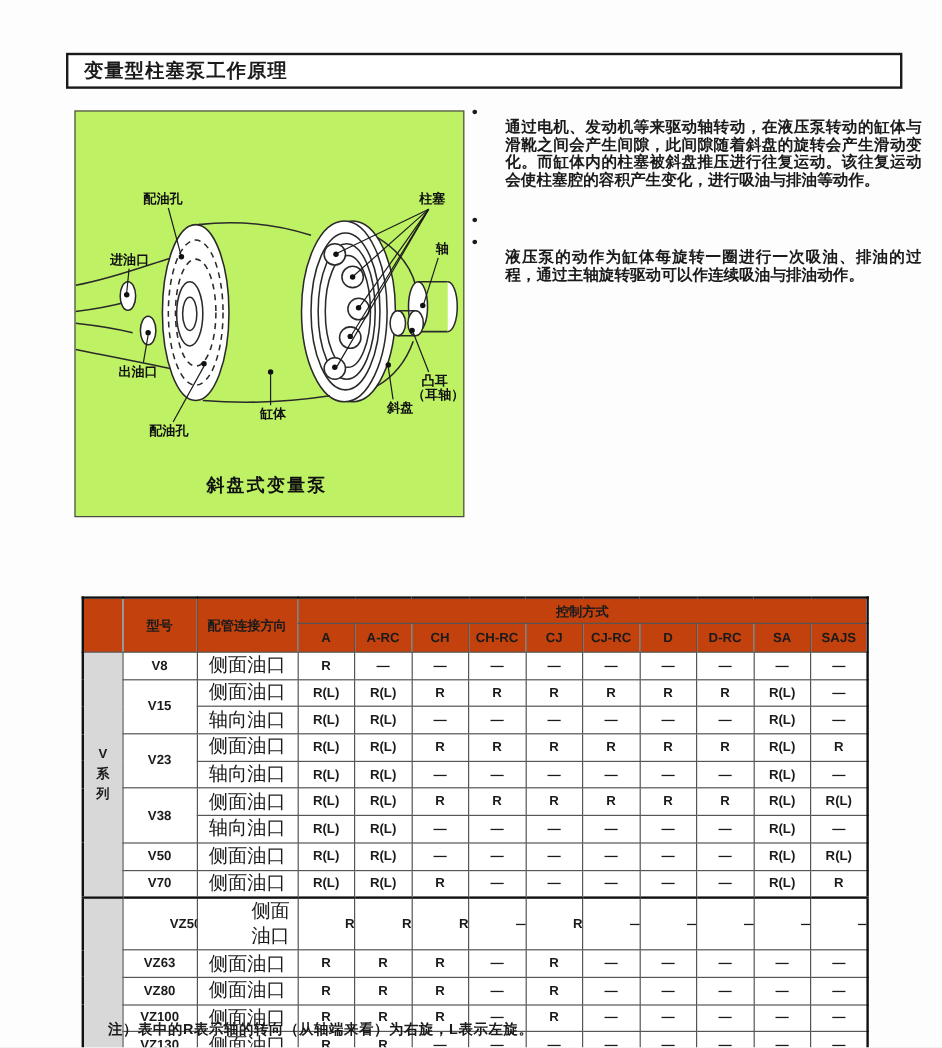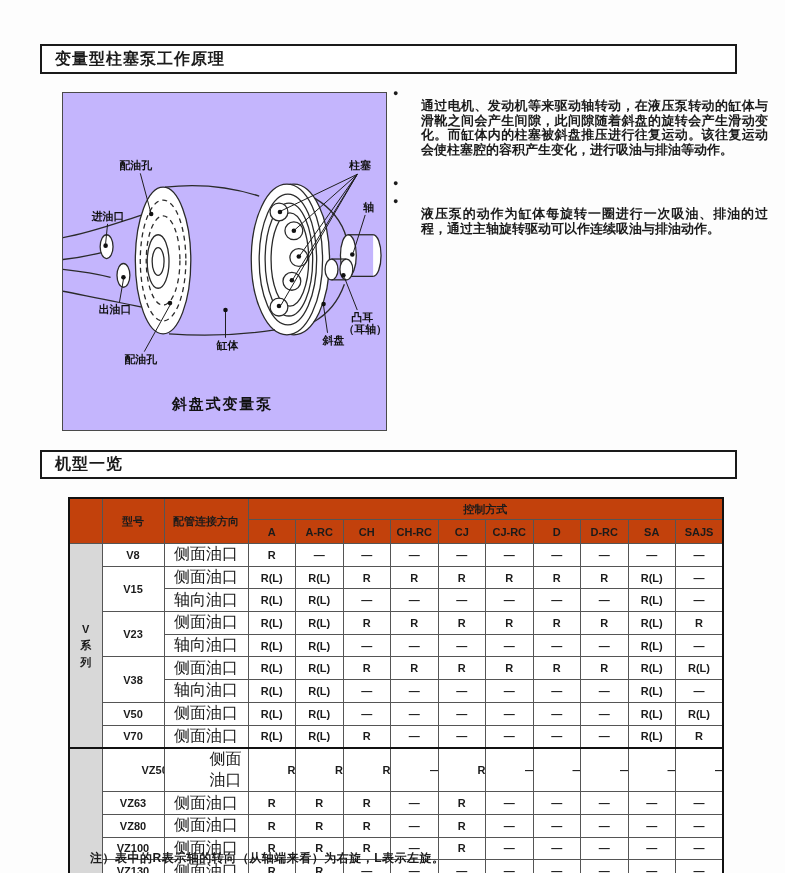--- a/index.html
+++ b/index.html
@@ -3,21 +3,21 @@
 <meta charset="utf-8">
 <style>
   html,body{margin:0;padding:0;background:#e9e9e9;}
   #page{position:relative;width:785px;height:873px;background:#fdfdfd;overflow:hidden;
         font-family:"Liberation Sans","DejaVu Sans",sans-serif;color:#1b1b1b;}
   .abs{position:absolute;}
   
   .titlebar{border:2px solid #1a1a1a;background:#fff;font-weight:700;font-size:16px;
             display:flex;align-items:center;padding-left:13px;letter-spacing:1px;}
   
-  .diagram-box{border:1.5px solid #4a4a4a;background:#c4b5fd;}
+  .diagram-box{border:1.5px solid #4a4a4a;background:#bef264;}
   
   .bullets{width:388px;}
   .bullet{display:flex;margin-bottom:6px;}
   .marker{width:15px;font-size:9px;padding-top:2px;flex:none;}
   .btext{flex:1;font-size:13px;line-height:14.6px;font-weight:600;text-align:justify;}
   .btext .para{margin:13px;}
   
   table{border-collapse:collapse;table-layout:fixed;width:654px;font-size:11px;
         border:2px solid #111;background:#fff;}
   th,td{border:1px solid #555;text-align:center;vertical-align:middle;padding:0;overflow:hidden;}
@@ -33,21 +33,21 @@
   .note{font-size:12px;font-weight:600;letter-spacing:.5px;}
   
   svg text{font-family:"Liberation Sans","DejaVu Sans",sans-serif;font-size:11px;font-weight:600;fill:#111;}
   svg .cap{font-size:15px;font-weight:700;letter-spacing:2px;}
 </style>
 </head>
 <body>
 
 <div id="page">
 
-  <div class="abs titlebar" style="left:40px;top:44px;width:680px;height:26px;">
+  <div class="abs titlebar" style="left:55px;top:44px;width:680px;height:26px;">
     <span>变量型柱塞泵工作原理</span>
   </div>
 
   <div class="abs diagram-box" style="left:62px;top:92px;width:323px;height:337px;">
     <svg viewBox="0 0 326 340" width="323" height="337">
       <g stroke="#2a2a2a" stroke-width="1.3" fill="none">
 
         <path d="M0,146 C28,141 52,132 80,123"></path>
         <path d="M0,168 C18,166 32,163 47,159"></path>
         <path d="M0,178 C18,180 32,182 48,186"></path>
@@ -148,23 +148,20 @@
       </div>
     </div>
     <div class="bullet">
       <span class="marker">●</span>
       <div class="btext">
           <p class="para">液压泵的动作为缸体每旋转一圈进行一次吸油、排油的过程，通过主轴旋转驱动可以作连续吸油与排油动作。</p>
         </div>
     </div>
   </div>
 
-  <div class="abs titlebar" style="left:40px;top:450px;width:680px;height:25px;">
-    <span>机型一览</span>
-  </div>
 
   <div class="abs" style="left:68px;top:497px;">
     <table>
       <colgroup>
         <col style="width:33px">
           <col style="width:62px">
           <col style="width:84px">
         <col style="width:47.5px">
           <col style="width:47.5px">
           <col style="width:47.5px">

